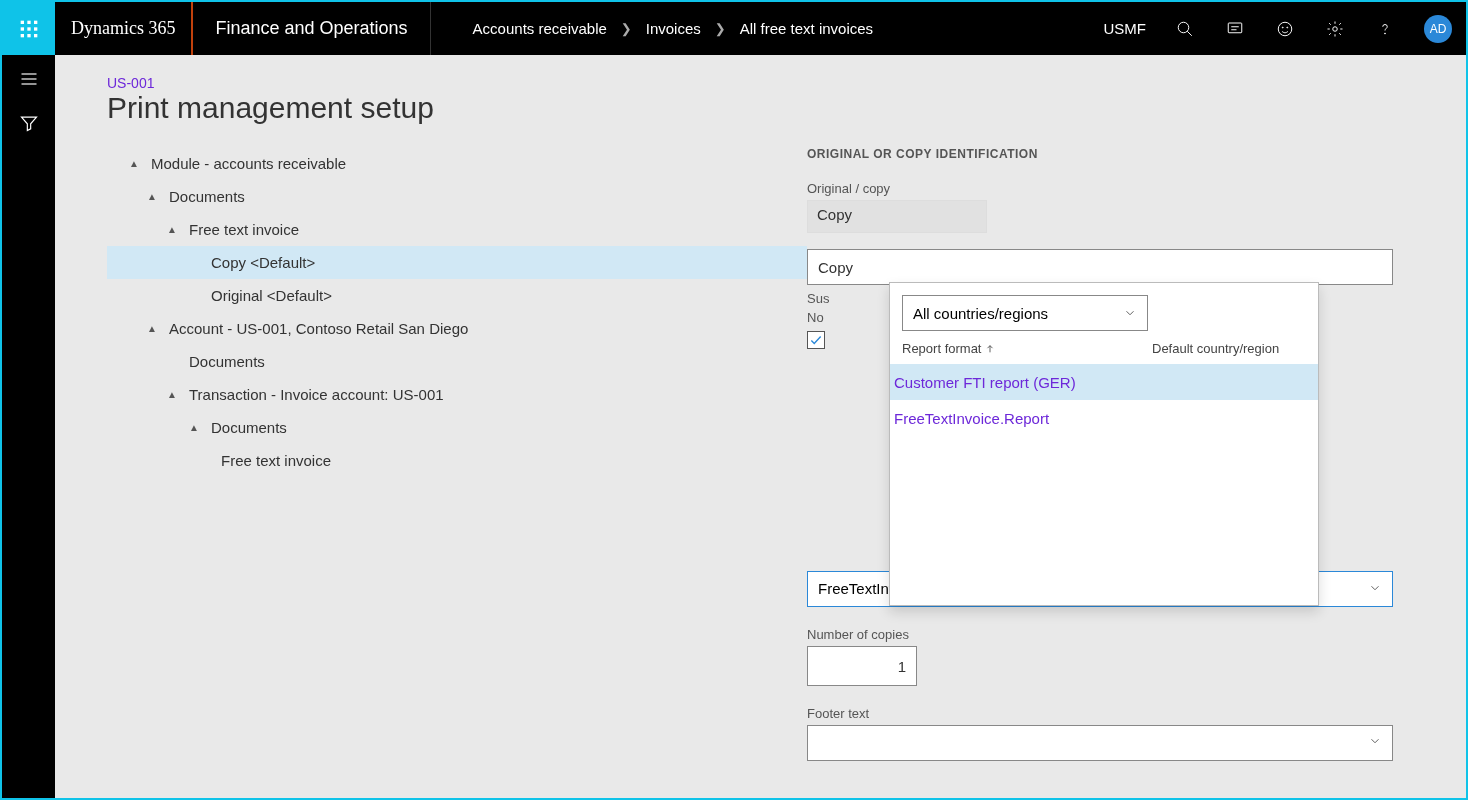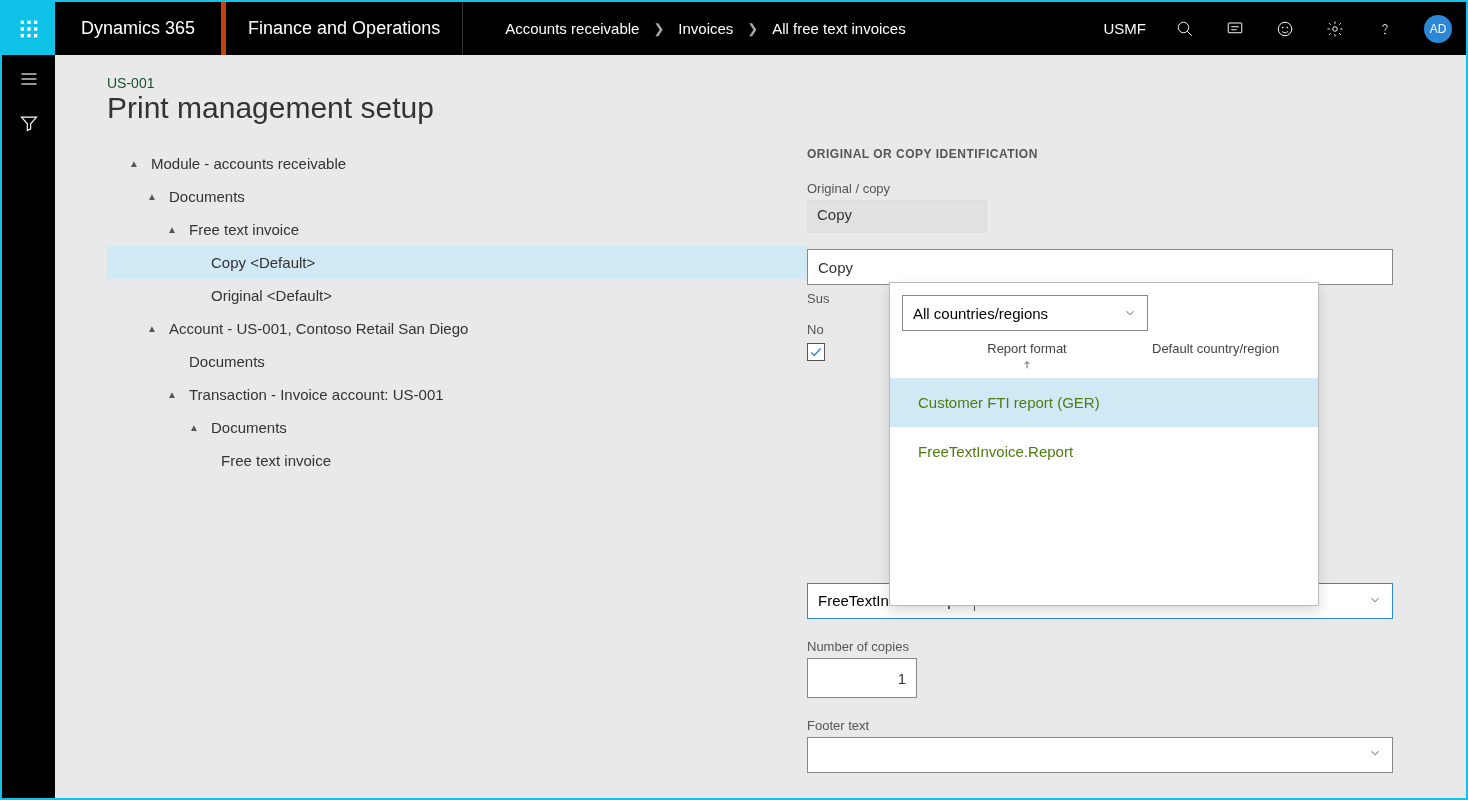--- a/index.html
+++ b/index.html
@@ -3,38 +3,38 @@
 <meta charset="utf-8">
 <style>
   * { box-sizing: border-box; margin: 0; padding: 0; font-family: "Segoe UI", Arial, sans-serif; }
   html, body { width: 100%; height: 100%; background:#e5e5e5;}
   .app-frame { width: 1468px; height: 800px; background:#e5e5e5; border:2.5px solid #0fc3e8; position:relative; overflow:hidden;}
   
   
   .topbar { height:53px; background:#000; display:flex; align-items:center; color:#fff;}
   .waffle-btn { width:53px; height:53px; background:#0fc3e8; display:flex; align-items:center; justify-content:center; cursor:pointer;}
   .waffle-btn svg { width:20px; height:20px; fill:#fff;}
-  .brand { padding:0 26px; font-size:18px; font-weight:400; border-right:5px solid #c2410c; height:53px; display:flex; align-items:center;}
+  .brand { padding:0 16px; font-size:18px; font-weight:400; border-right:2px solid #c2410c; height:53px; display:flex; align-items:center;font-family:Liberation Serif, serif;}
   .module-name { padding:0 22px; font-size:18px; font-weight:400; border-right:1px solid #333; height:69px; display:flex; align-items:center;}
   .breadcrumb { flex:1; display:flex; align-items:center; padding-left:42px; font-size:15px; color:#fff; gap:14px;}
   .breadcrumb .sep { color:#aaa; font-size:13px;}
   .breadcrumb span.item { color:#fff; }
   .right-icons { display:flex; align-items:center; height:53px; }
   .company-code { padding:0 14px; font-size:15px;}
   .icon-btn { width:50px; height:53px; display:flex; align-items:center; justify-content:center; cursor:pointer; }
   .icon-btn svg { width:18px; height:18px; fill:none; stroke:#fff; stroke-width:1.3;}
   .avatar { width:28px; height:28px; border-radius:50%; background:#2b88d8; color:#ffffff; display:flex; align-items:center; justify-content:center; font-size:12px; margin:0 14px; cursor:pointer;}
 
   
   .leftrail { position:absolute; top:53px; bottom:0; left:0; width:53px; background:#000; display:flex; flex-direction:column; align-items:center; padding-top:14px; gap:20px;}
   .leftrail svg { width:20px; height:20px; stroke:#fff; fill:none; stroke-width:1.4;}
 
   
   .main { position:absolute; left:53px; right:0; top:53px; bottom:0; background:#e9e9e9; padding:20px 0 0 52px; overflow:hidden;}
-  .page-context { font-size:14px; color:#14532d; margin-bottom:0px;}
+  .page-context { font-size:14px; color:#6d28d9; margin-bottom:0px;}
   .page-title { font-size:30px; font-weight:300; color:#333; margin-bottom:22px;}
 
   .content-row { display:flex; align-items:flex-start; }
   .tree-pane { flex:0 0 700px; }
   .form-pane { flex:1; padding-right:44px;}
 
   
   .tree ul { list-style:none; }
   .tree li { line-height:32px; font-size:15px; color:#333; }
   .tree .row { display:flex; align-items:center; height:33px; cursor:pointer;}
@@ -72,24 +72,24 @@
     height:324px;
     background:#fff;
     border:1px solid #bbb;
     box-shadow:0 6px 12px rgba(0,0,0,0.14);
     z-index:50;
     padding:12px 0 0 0;
   }
   .popup .filter-select { margin:0 12px 10px 12px; }
   .popup .filter-select .sel-box { border:1px solid #888; height:36px; display:flex; align-items:center; justify-content:space-between; padding:0 10px; font-size:15px; width:246px; cursor:pointer;}
   .popup .col-headers { display:flex; font-size:13px; color:#444; padding:0 12px 8px 12px; gap:0;}
-  .popup .col-headers .col1 { width:250px; display:flex; align-items:center; gap:4px;flex-direction:column;}
+  .popup .col-headers .col1 { width:250px; display:flex; align-items:center; gap:4px;}
   .popup .col-headers .col2 { flex:1; }
   .popup .options { }
-  .popup .opt { height:49px; display:flex; align-items:center; padding:0 28px; font-size:15px; color:#4d7c0f; cursor:pointer;}
+  .popup .opt { height:36px; display:flex; align-items:center; padding:0 4px; font-size:15px; color:#6d28d9; cursor:pointer;}
   .popup .opt.selected { background:#d1e8f5;}
   
   
   .select-box { width:586px; height:36px; border:1.5px solid #2b88d8; background:#fff; display:flex; align-items:center; justify-content:space-between; padding:0 10px; font-size:15px;}
   .select-box .chev { color:#666;}
   
   .footer-select { width:586px; height:36px; border:1px solid #888; background:#fff; display:flex; align-items:center; justify-content:flex-end; padding:0 10px;}
   .footer-select .chev { color:#666;}
 
 </style>
@@ -250,21 +250,21 @@
 
         <div class="field-group">
           <div class="field-label">Original / copy</div>
           <div class="ro-value">Copy</div>
         </div>
 
         <div class="field-group truncated-below" style="margin-bottom:6px;">
           <input class="text-input full" style="height: 36px;" value="Copy">
         </div>
 
-        <div class="partial-labels" style="margin-bottom:16px; width:24px; overflow:visible;">
+        <div class="partial-labels" style="margin-bottom:4px; width:24px; overflow:visible;">
           <span>Sus</span>
         </div>
         <div style="font-size:13px;color:#555;margin-bottom:6px;"><span>No</span></div>
 
         <div class="checkbox-row" style="margin-bottom:222px;">
           <div class="checkbox">
             <svg viewBox="0 0 24 24">
                 <polyline points="4 13 9 18 20 6"></polyline>
               </svg>
           </div>

